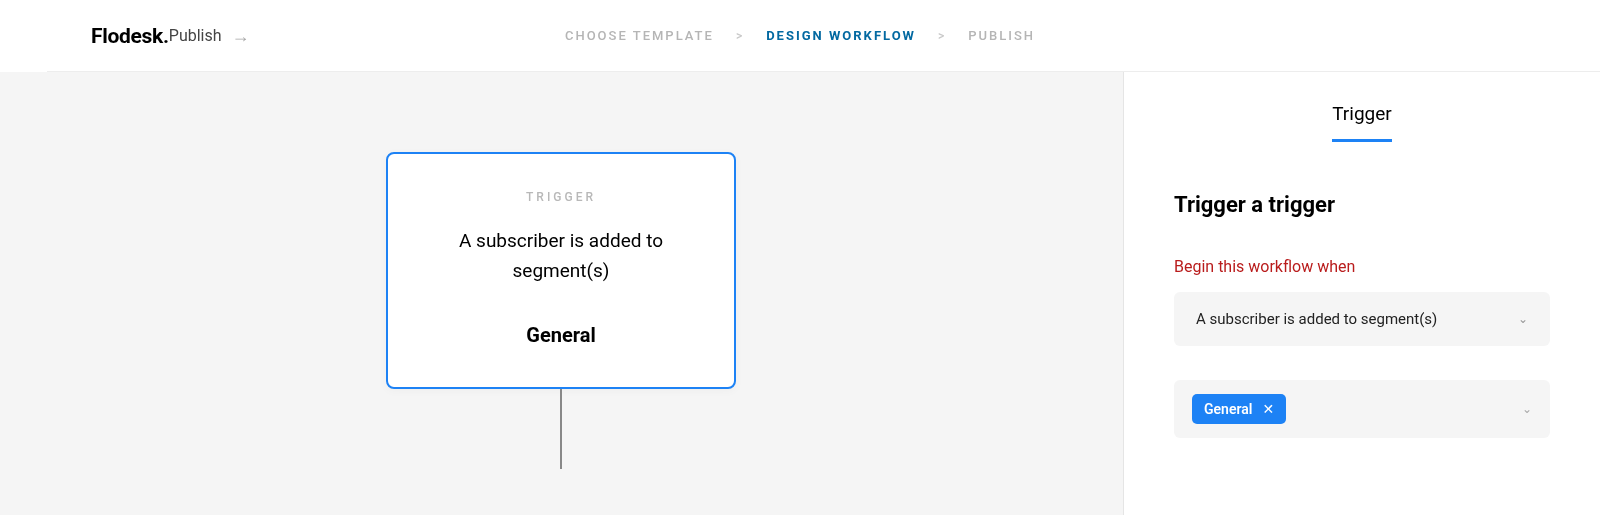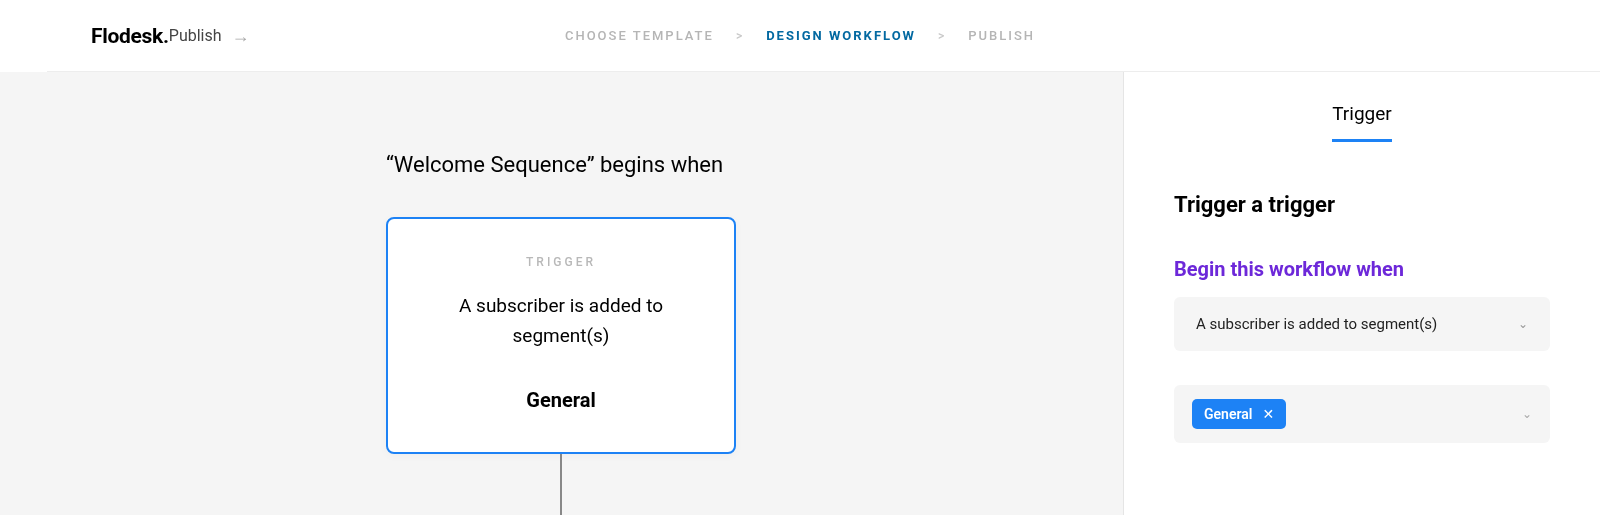--- a/index.html
+++ b/index.html
@@ -141,24 +141,23 @@
       border-bottom: 3px solid #1d82f5;
       cursor: pointer;
     }
     .panel-heading {
       font-size: 22px;
       font-weight: 700;
       color: #000;
       margin-bottom: 40px;
     }
     .field-label {
-      font-size: 20px;
-      color: #6d28d9;
+      font-size: 16px;
+      color: #b91c1c;
       margin-bottom: 16px;
-      font-weight: bold;
     }
     .select-box {
       display: flex;
       align-items: center;
       justify-content: space-between;
       padding: 18px 22px;
       background: #f5f5f5;
       border-radius: 6px;
       font-size: 15px;
       color: #222;
@@ -215,21 +214,20 @@
 
   <div class="publish-btn">
     <span>Publish</span>
     <span class="arrow">→</span>
   </div>
 </div>
 
 <div class="main">
   <div class="canvas">
     <div class="canvas-inner">
-      <div class="workflow-title">“Welcome Sequence” begins when</div>
 
       <div class="trigger-card">
         <div class="eyebrow">TRIGGER</div>
         <div class="trigger-desc">A subscriber is added to segment(s)</div>
         <div class="trigger-segment">General</div>
       </div>
 
       <div class="connector"></div>
     </div>
   </div>

